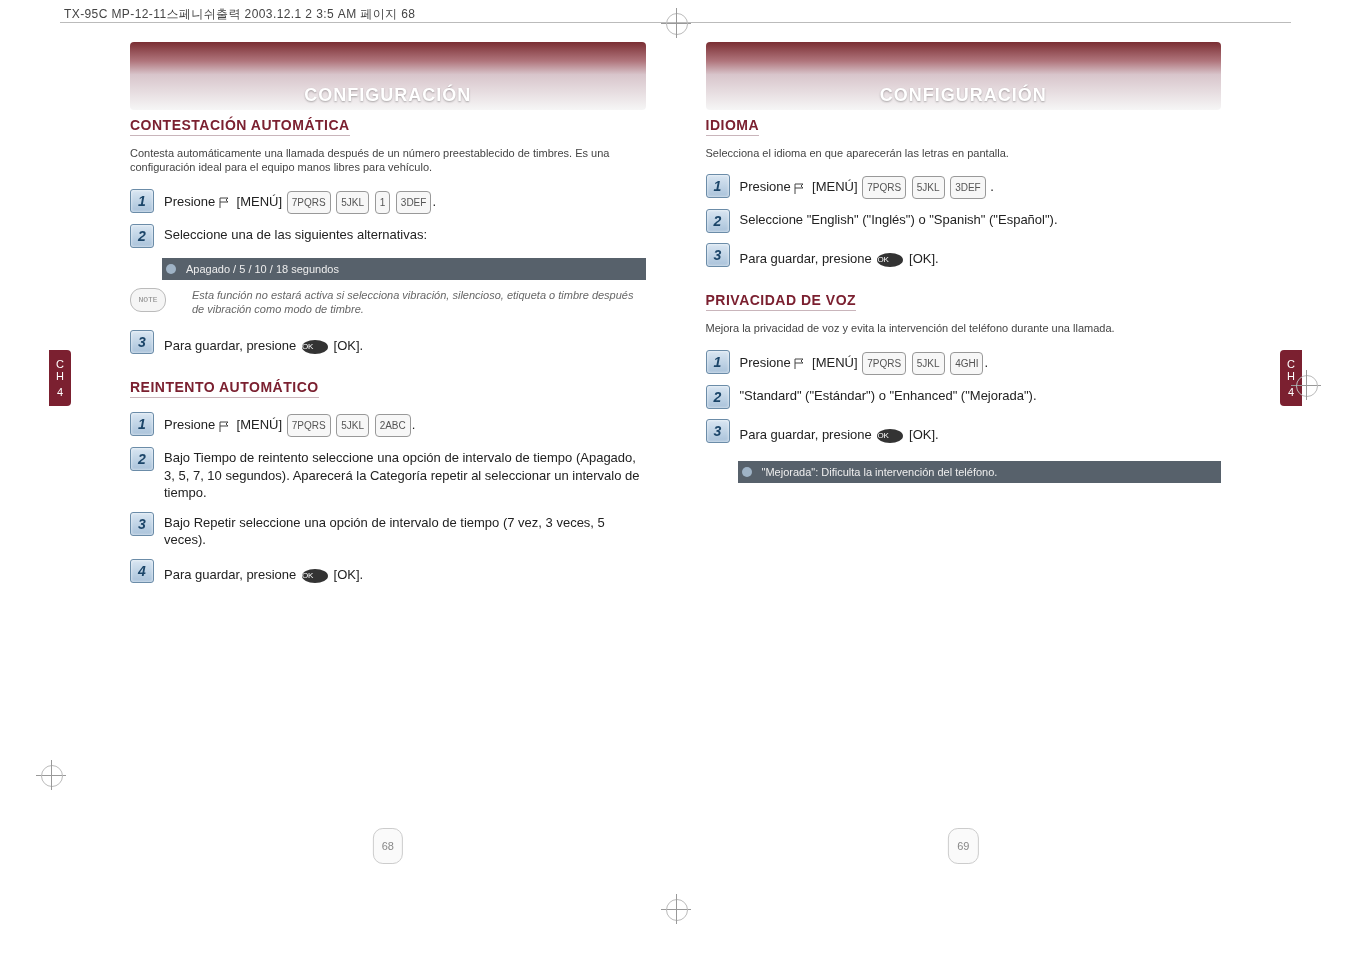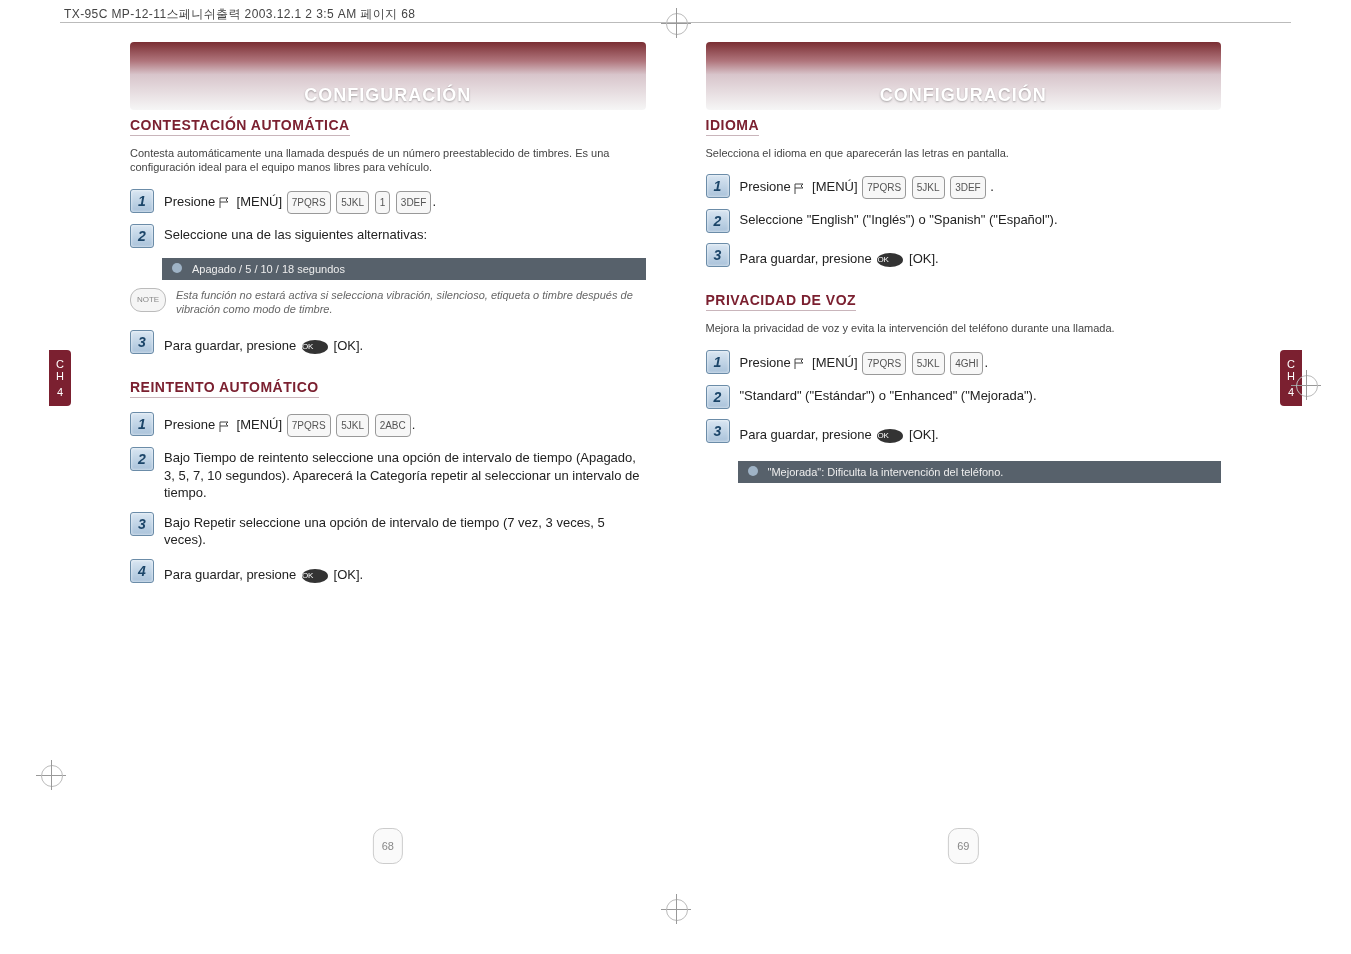--- a/index.html
+++ b/index.html
@@ -125,46 +125,47 @@
     font-size:8px;
     text-align:left;
     line-height:14px;
     vertical-align:middle;
     margin:8px 2px;
   }
   .dark-box {
     background:#57616b;
     color:#eee;
     font-size:11px;
-    padding:5px 10px;
+    padding:5px 4px;
     margin:6px 0 6px 32px;
     display:flex;
-    align-items:flex-start;
+    align-items:center;
   }
   .dark-box .bullet {
     width:10px;height:10px;border-radius:50%;
     background:#9fb3c6;
     margin-right:10px;
     flex:0 0 10px;
   }
   .note-row {
     display:flex;
     align-items:flex-start;
     margin:8px 0 14px 0;
   }
   .note-badge {
     flex:0 0 34px;
     height:22px;
     border:1px solid #bbb;
     border-radius:11px;
     font-size:8px;
     color:#888;
     display:flex;align-items:center;justify-content:center;
-    margin-right:10px;
+    margin-right:26px;
     background:#f5f5f5;
+    font-family:Liberation Mono, monospace;
   }
   .note-text {
     font-size:11px;
     font-style:italic;
     color:#666;
     line-height:1.3;
   }
   .side-tab {
     position:absolute;
     top:350px;

